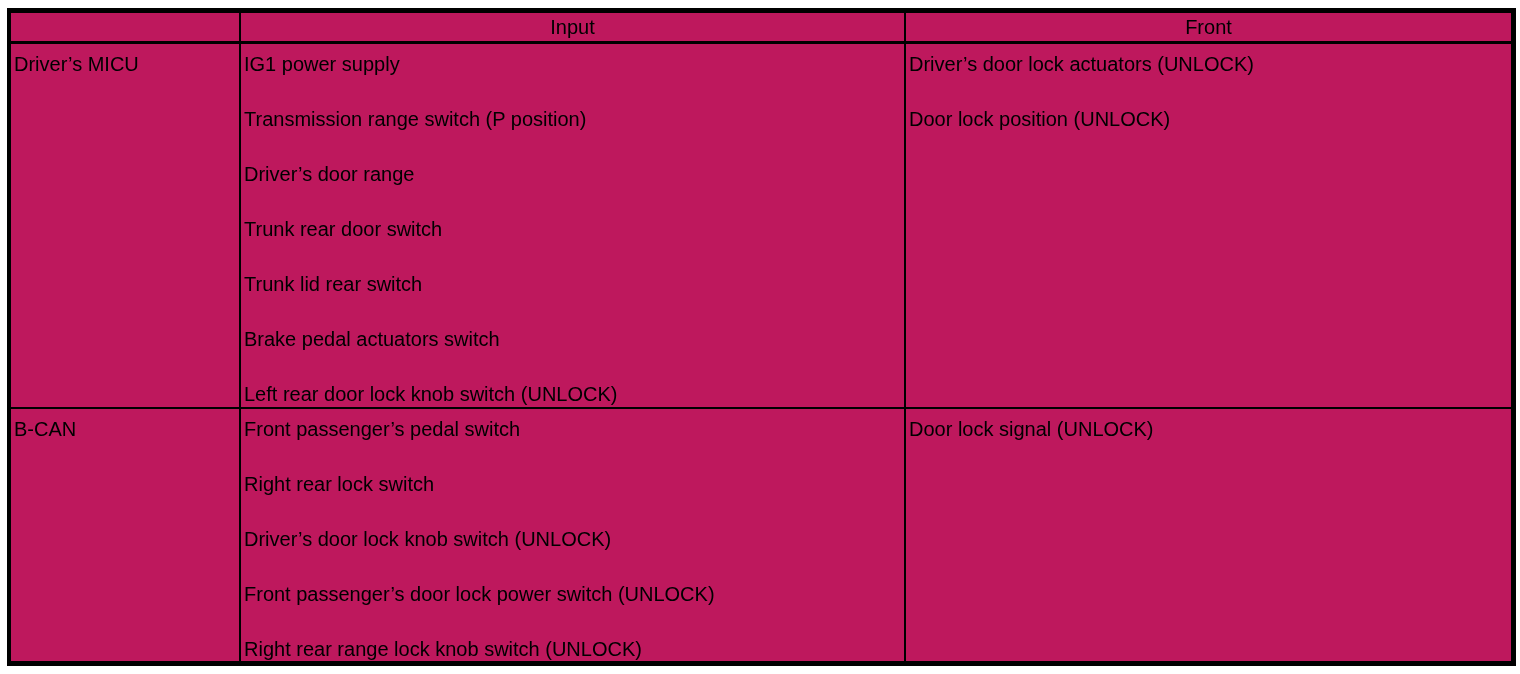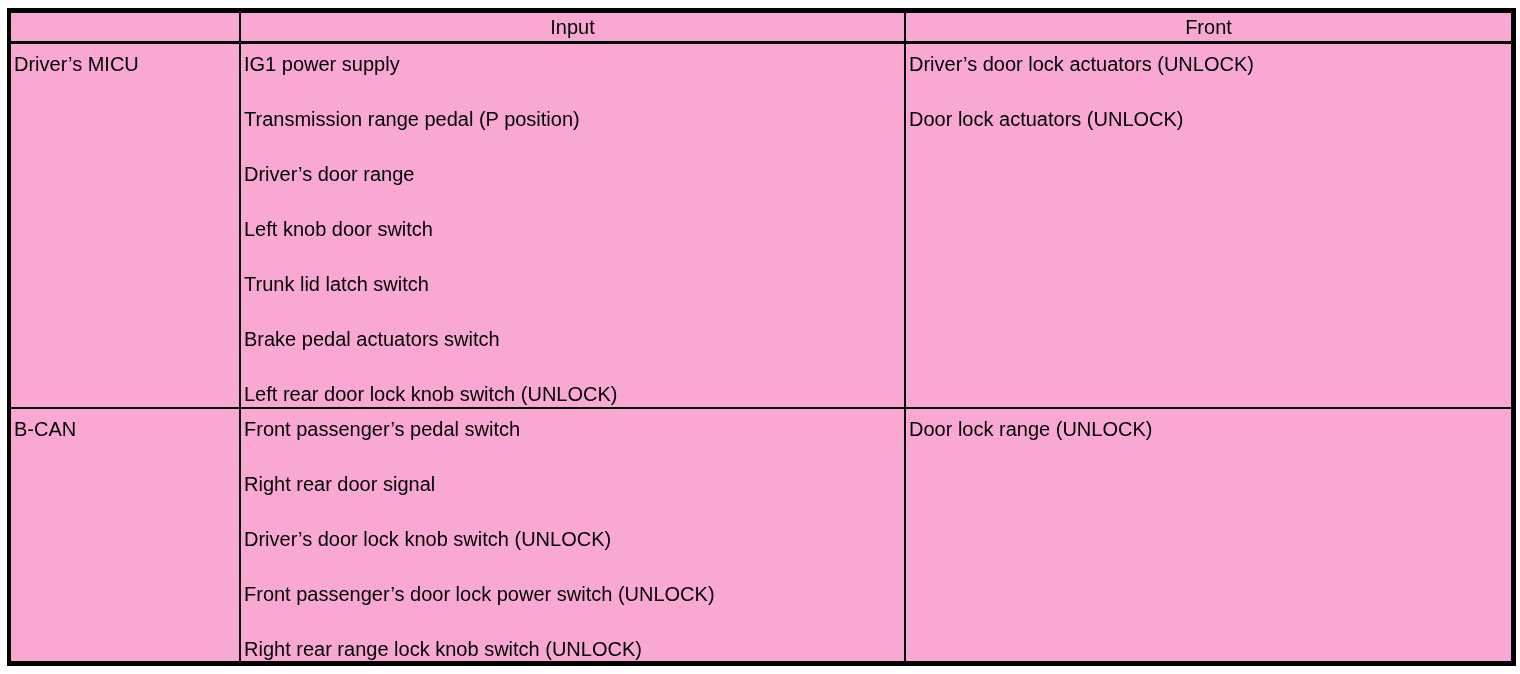--- a/index.html
+++ b/index.html
@@ -12,21 +12,21 @@
     color: #000000;
   }
   .io-table {
     position: absolute;
     left: 7px;
     top: 8px;
     width: 1502px;
     height: 658px;
     border-collapse: collapse;
     table-layout: fixed;
-    background: #f9a8d4;
+    background: #be185d;
   }
   .io-table td, .io-table th {
     border: 2px solid #000000;
     padding: 0;
     vertical-align: top;
     font-size: 20px;
     font-weight: normal;
     overflow: hidden;
   }
   
@@ -73,51 +73,51 @@
 
   <tr class="row-micu">
     <td>
       <div class="cell-pad">
         <p>Driver’s MICU</p>
       </div>
     </td>
     <td>
       <div class="cell-pad">
         <p>IG1 power supply</p>
-        <p>Transmission range pedal (P position)</p>
+        <p>Transmission range switch (P position)</p>
         <p>Driver’s door range</p>
-        <p>Left knob door switch</p>
-        <p>Trunk lid latch switch</p>
+        <p>Trunk rear door switch</p>
+        <p>Trunk lid rear switch</p>
         <p>Brake pedal actuators switch</p>
         <p>Left rear door lock knob switch (UNLOCK)</p>
       </div>
     </td>
     <td>
       <div class="cell-pad">
         <p>Driver’s door lock actuators (UNLOCK)</p>
-        <p>Door lock actuators (UNLOCK)</p>
+        <p>Door lock position (UNLOCK)</p>
       </div>
     </td>
   </tr>
 
   <tr class="row-bcan">
     <td>
       <div class="cell-pad">
         <p>B-CAN</p>
       </div>
     </td>
     <td>
       <div class="cell-pad">
         <p>Front passenger’s pedal switch</p>
-        <p>Right rear door signal</p>
+        <p>Right rear lock switch</p>
         <p>Driver’s door lock knob switch (UNLOCK)</p>
         <p>Front passenger’s door lock power switch (UNLOCK)</p>
         <p>Right rear range lock knob switch (UNLOCK)</p>
       </div>
     </td>
     <td>
       <div class="cell-pad">
-        <p>Door lock range (UNLOCK)</p>
+        <p>Door lock signal (UNLOCK)</p>
       </div>
     </td>
   </tr>
 </tbody>
   </table>
 
 </body></html>

